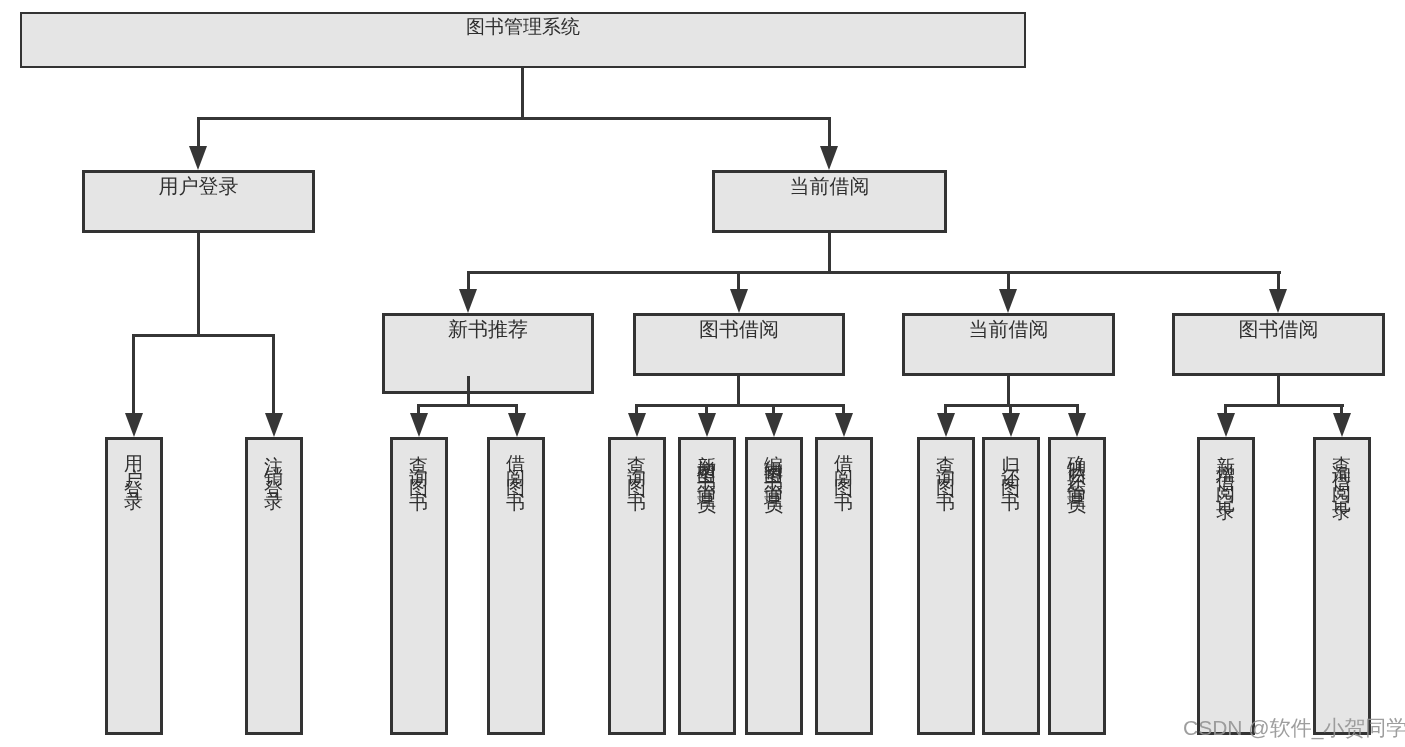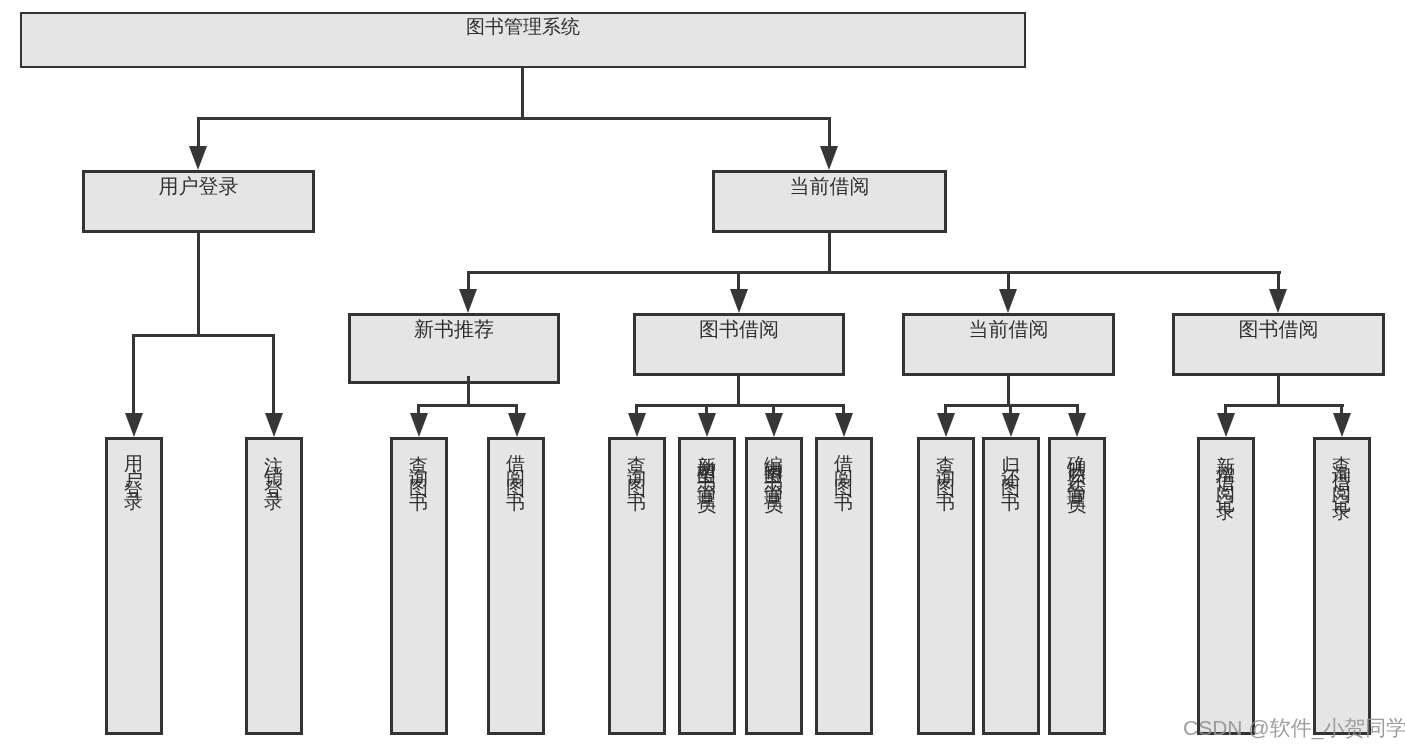--- a/index.html
+++ b/index.html
@@ -82,21 +82,21 @@
   <div class="ln" style="left:467px;top:271px;width:814px;height:3px"></div>
   <div class="ln" style="left:467px;top:271px;width:3px;height:20px"></div>
   <div class="arw" style="left:459px;top:289px"></div>
   <div class="ln" style="left:737px;top:271px;width:3px;height:20px"></div>
   <div class="arw" style="left:730px;top:289px"></div>
   <div class="ln" style="left:1007px;top:271px;width:3px;height:20px"></div>
   <div class="arw" style="left:999px;top:289px"></div>
   <div class="ln" style="left:1277px;top:271px;width:3px;height:20px"></div>
   <div class="arw" style="left:1269px;top:289px"></div>
 
-  <div class="box" style="left:348px;top:313px;width:212px;height:71px">
+  <div class="box" style="left:382px;top:313px;width:212px;height:81px">
     <span>新书推荐</span>
   </div>
   <div class="box" style="left:633px;top:313px;width:212px;height:63px">
     <span>图书借阅</span>
   </div>
   <div class="box" style="left:902px;top:313px;width:213px;height:63px">
     <span>当前借阅</span>
   </div>
   <div class="box" style="left:1172px;top:313px;width:213px;height:63px">
     <span>图书借阅</span>

